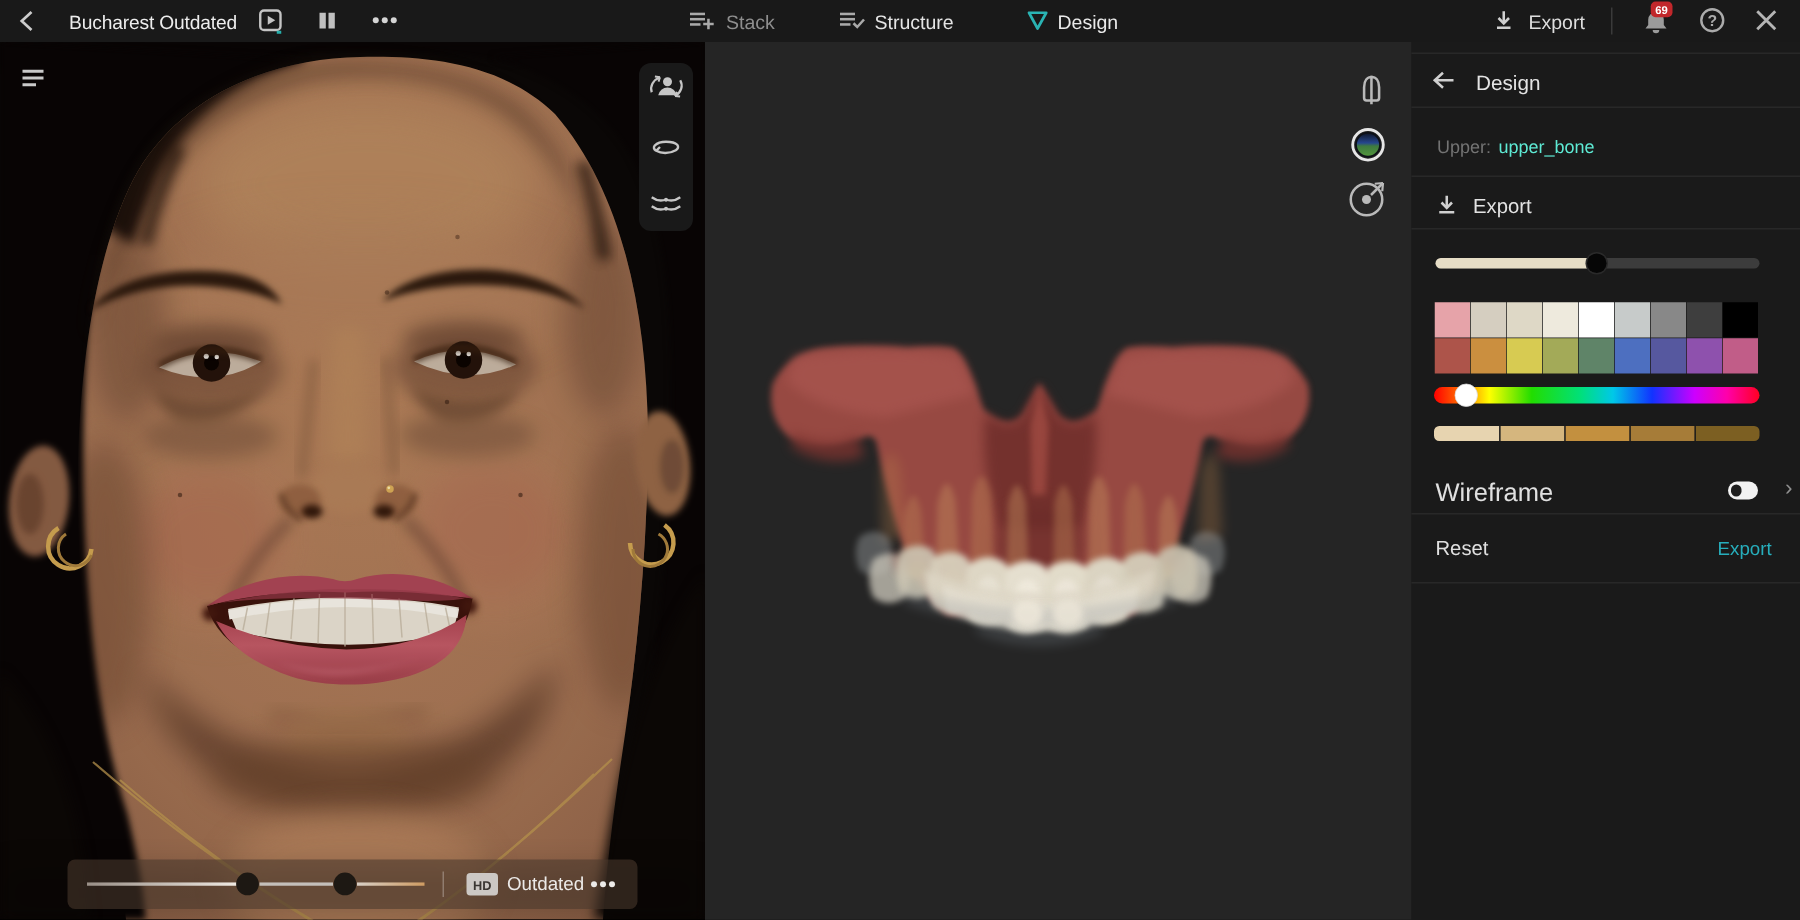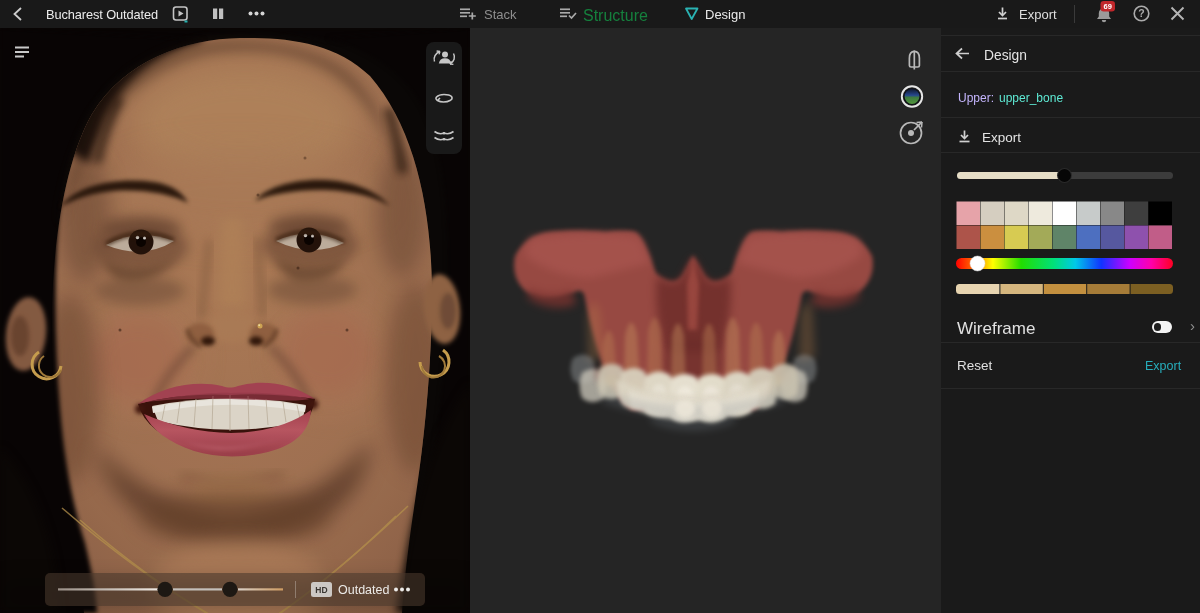--- a/index.html
+++ b/index.html
@@ -59,21 +59,21 @@
     <rect x="1100.5" y="1" width="14.5" height="10.5" rx="3.2" fill="#c1272b"></rect>
     <text x="1107.7" y="9" font-size="7.5" fill="#ffffff" text-anchor="middle" font-weight="bold">69</text>
 
     <circle cx="1141.5" cy="13.5" r="7.3" fill="none" stroke="#ababab" stroke-width="1.6"></circle>
     <text x="1141.5" y="17.3" font-size="10.5" fill="#ababab" text-anchor="middle" font-weight="bold">?</text>
 
     <path d="M1171.5 7.5 L1183.5 19.5 M1183.5 7.5 L1171.5 19.5" stroke="#b5b5b5" stroke-width="1.9"></path>
   </svg>
   <span class="abs" style="left:46px;top:7px;font-size:12.8px;color:#ededed;letter-spacing:-0.1px">Bucharest Outdated</span>
   <span class="abs" style="left:484px;top:7px;font-size:13px;color:#8e8e8e">Stack</span>
-  <span class="abs" style="left:583px;top:7px;font-size:16px;color:#15803d">Structure</span>
+  <span class="abs" style="left:583px;top:7px;font-size:13px;color:#e5e5e5">Structure</span>
   <span class="abs" style="left:705px;top:7px;font-size:13px;color:#eaeaea">Design</span>
   <span class="abs" style="left:1019px;top:7px;font-size:13px;color:#dedede">Export</span>
 </div>
 
 <div id="photo">
   <svg class="abs" style="left:0;top:0" width="470" height="585" viewBox="0 0 470 585">
     <defs>
       <radialGradient id="faceg" cx="0.49" cy="0.36" r="0.85">
         <stop offset="0" stop-color="#b3815a"></stop>
         <stop offset="0.55" stop-color="#a67656"></stop>
@@ -466,21 +466,21 @@
     <path d="M28 25.5 H 16 M21 20.5 L 15.5 25.5 L 21 30.5" stroke="#cfcfcf" stroke-width="1.7" fill="none"></path>
 
     <g stroke="#d0d0d0" stroke-width="1.7" fill="none">
       <path d="M23.5 102.5 V 110"></path>
         <path d="M20 107 L23.5 110.6 L27 107"></path>
         <path d="M18.5 113.5 H 28.5"></path>
     </g>
   </svg>
 
   <span class="abs" style="left:43px;top:20px;font-size:13.8px;color:#e4e4e4">Design</span>
-  <span class="abs" style="left:17px;top:62.5px;font-size:12px;color:#c4b5fd">Upper:</span>
+  <span class="abs" style="left:17px;top:62.5px;font-size:12px;color:#737373">Upper:</span>
   <span class="abs" style="left:58px;top:62.5px;font-size:12px;color:#5eead4">upper_bone</span>
   <span class="abs" style="left:41px;top:102px;font-size:13.5px;color:#e2e2e2">Export</span>
 
   <div class="abs" style="left:16px;top:144px;width:216px;height:7px;border-radius:4px;background:#3c3c3c"></div>
   <div class="abs" style="left:16px;top:144px;width:108px;height:7px;border-radius:4px;background:#e6ddc6"></div>
   <div class="abs" style="left:117px;top:141px;width:13px;height:13px;border-radius:50%;background:#060606;box-shadow:0 0 0 1px #2a2a2a"></div>
 
   <svg class="abs" style="left:15px;top:173px" width="218" height="122" viewBox="0 0 218 122">
     <g>
       <rect x="0.5" y="0.5" width="23.5" height="23.5" fill="#e6a3a9"></rect>

